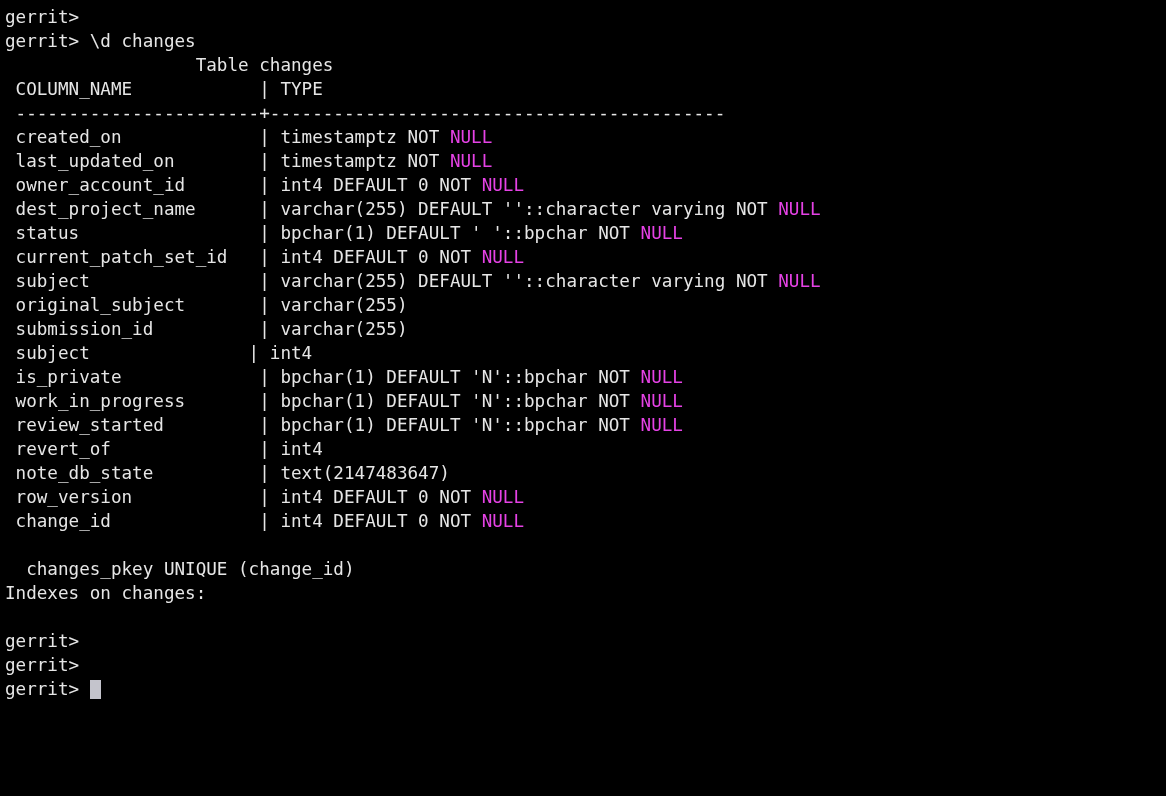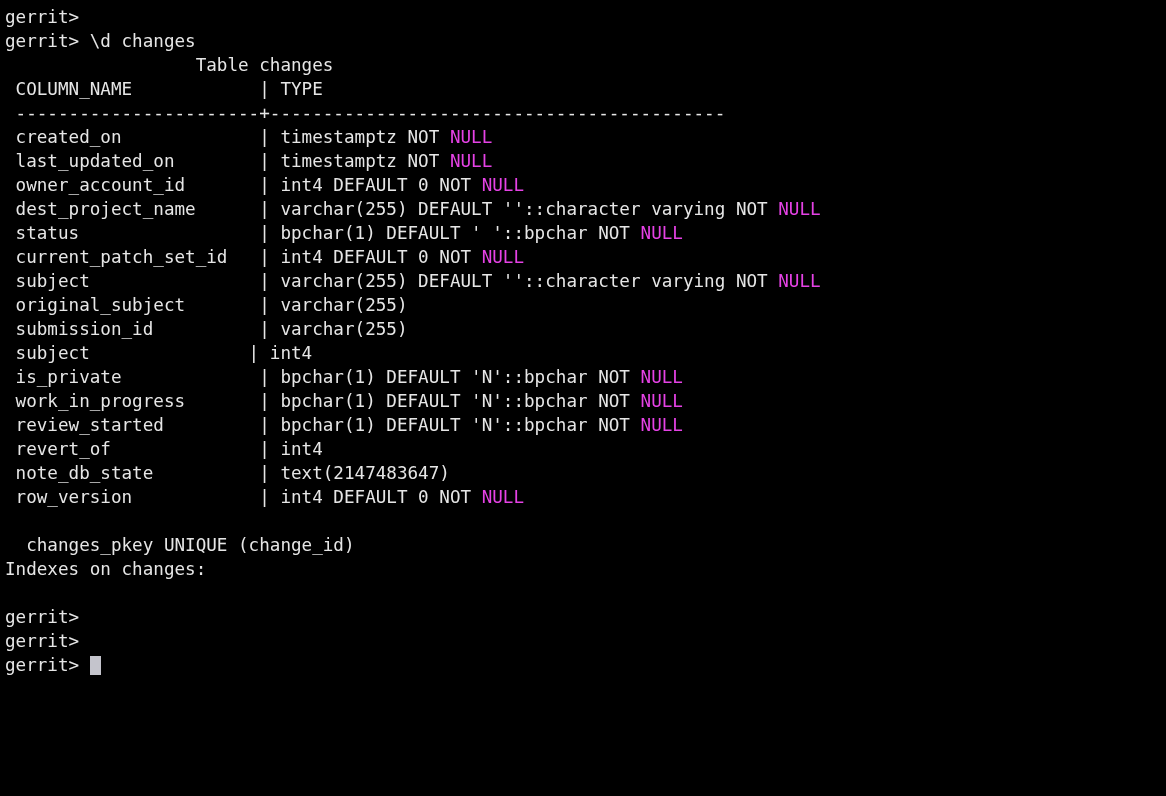--- a/index.html
+++ b/index.html
@@ -63,20 +63,21 @@
       <div class="line"><span> subject                | </span><span>varchar(255) DEFAULT ''::character varying NOT </span><span class="null">NULL</span></div>
       <div class="line"><span> original_subject       | </span><span>varchar(255)</span></div>
       <div class="line"><span> submission_id          | </span><span>varchar(255)</span></div>
       <div class="line"><span> subject               | </span><span>int4</span></div>
       <div class="line"><span> is_private             | </span><span>bpchar(1) DEFAULT 'N'::bpchar NOT </span><span class="null">NULL</span></div>
       <div class="line"><span> work_in_progress       | </span><span>bpchar(1) DEFAULT 'N'::bpchar NOT </span><span class="null">NULL</span></div>
       <div class="line"><span> review_started         | </span><span>bpchar(1) DEFAULT 'N'::bpchar NOT </span><span class="null">NULL</span></div>
       <div class="line"><span> revert_of              | </span><span>int4</span></div>
       <div class="line"><span> note_db_state          | </span><span>text(2147483647)</span></div>
       <div class="line"><span> row_version            | </span><span>int4 DEFAULT 0 NOT </span><span class="null">NULL</span></div>
+      <div class="line"><span> change_id              | </span><span>int4 DEFAULT 0 NOT </span><span class="null">NULL</span></div>
     </div>
 
   <div class="spacer"></div>
 
   <div class="line">  changes_pkey UNIQUE (change_id)</div>
 
   <div class="line">Indexes on changes:</div>
 
   <div class="spacer"></div>
 

